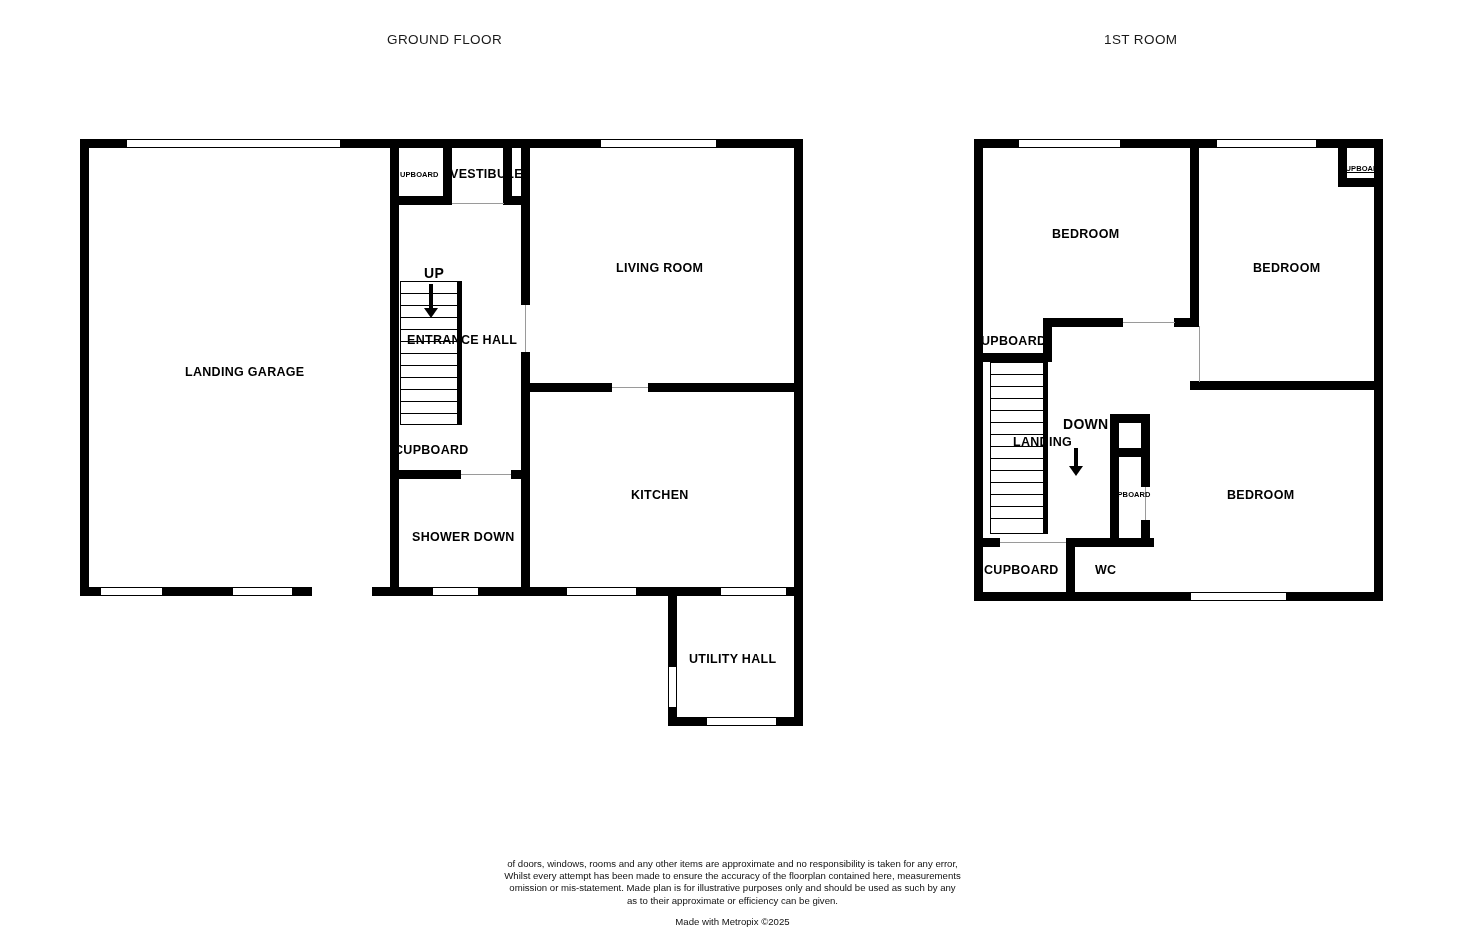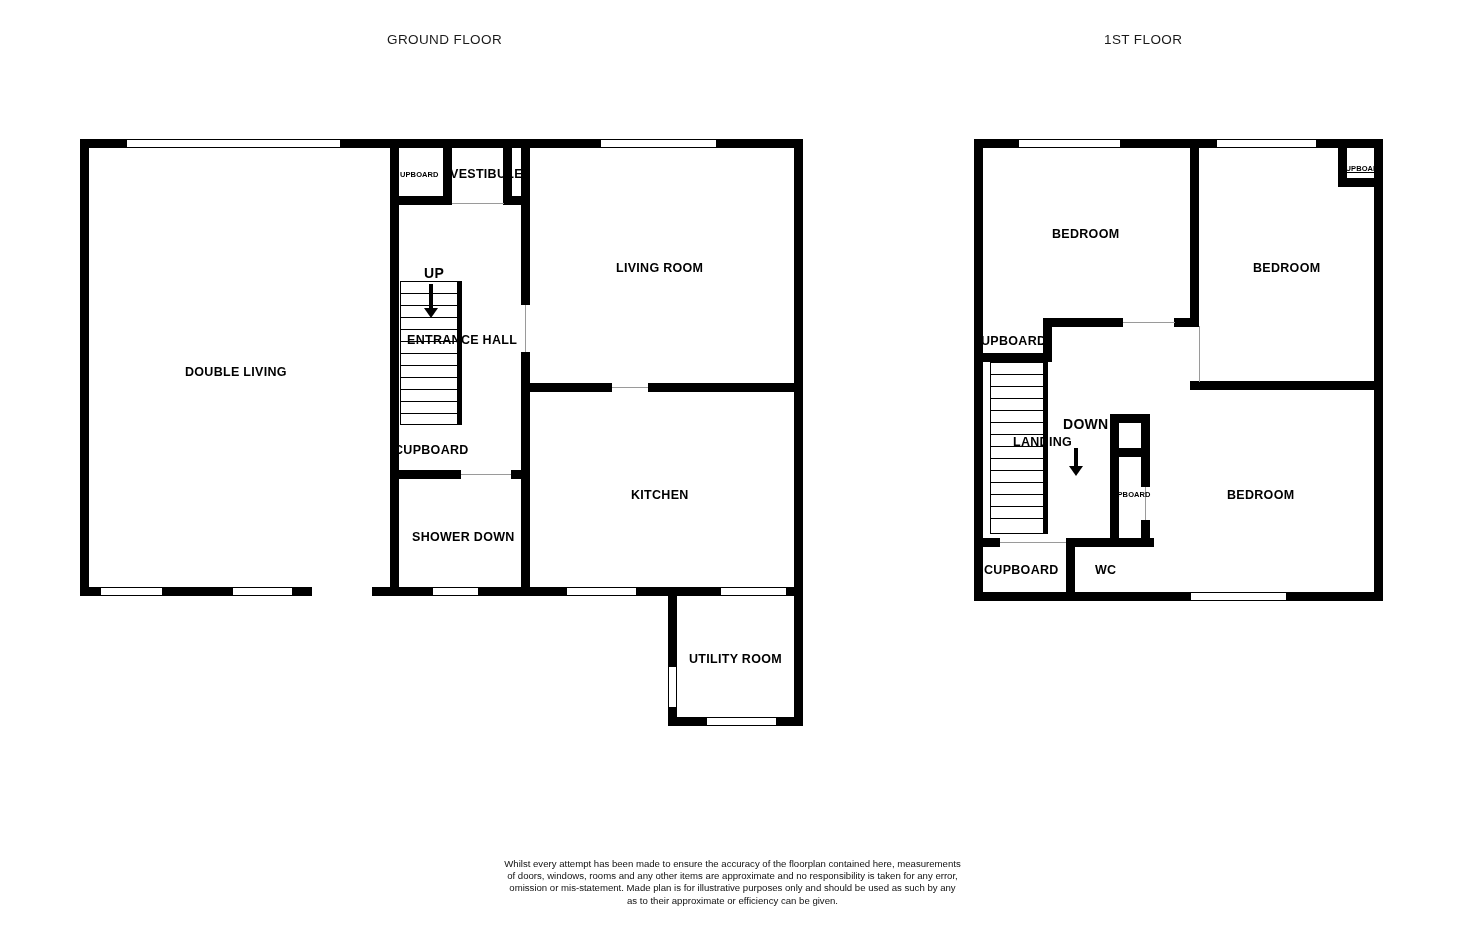--- a/index.html
+++ b/index.html
@@ -129,21 +129,21 @@
     font-size: 9.6px;
     color: #111111;
   }
 </style>
 </head>
 <body>
 
 <div class="stage">
 
   <div class="floor-title" id="title-ground">GROUND FLOOR</div>
-  <div class="floor-title" id="title-first">1ST FLOOR</div>
+  <div class="floor-title" id="title-first">1ST ROOM</div>
 
   <div>
 
     <div class="wall" style="left:80px; top:139px; width:9px; height:457px;"></div>
     <div class="wall" style="left:80px; top:139px; width:48px; height:9px;"></div>
     <div class="window" style="left:126px; top:139px; width:216px; height:9px;"></div>
     <div class="wall" style="left:340px; top:139px; width:118px; height:9px;"></div>
     <div class="wall" style="left:456px; top:139px; width:56px; height:9px;"></div>
     <div class="wall" style="left:510px; top:139px; width:92px; height:9px;"></div>
     <div class="window" style="left:600px; top:139px; width:118px; height:9px;"></div>
@@ -209,29 +209,29 @@
       <div class="tread" style="top:132px;"></div>
       <div class="tread" style="top:143px;"></div>
     </div>
     <div class="wall" style="left:458px; top:281px; width:4px; height:144px;"></div>
     <div class="arrow down" style="left:431px; top:284px;">
       <div class="shaft" style="top:0; height:26px;"></div>
       <div class="head" style="top:24px;"></div>
     </div>
     <div class="dir-label" style="left:424px; top:265px;">UP</div>
 
-    <div class="room-label" style="left:185px; top:365px;">DOUBLE LIVING</div>
+    <div class="room-label" style="left:185px; top:365px;">LANDING GARAGE</div>
     <div class="room-label small" style="left:400px; top:170px;">UPBOARD</div>
     <div class="room-label" style="left:450px; top:167px;">VESTIBULE</div>
     <div class="room-label" style="left:616px; top:261px;">LIVING ROOM</div>
     <div class="room-label" style="left:407px; top:333px;">ENTRANCE HALL</div>
     <div class="room-label" style="left:394px; top:443px;">CUPBOARD</div>
     <div class="room-label" style="left:412px; top:530px;">SHOWER DOWN</div>
     <div class="room-label" style="left:631px; top:488px;">KITCHEN</div>
-    <div class="room-label" style="left:689px; top:652px;">UTILITY ROOM</div>
+    <div class="room-label" style="left:689px; top:652px;">UTILITY HALL</div>
   </div>
 
   <div>
 
     <div class="wall" style="left:974px; top:139px; width:9px; height:462px;"></div>
     <div class="wall" style="left:1374px; top:139px; width:9px; height:462px;"></div>
 
     <div class="wall" style="left:974px; top:139px; width:46px; height:9px;"></div>
     <div class="window" style="left:1018px; top:139px; width:104px; height:9px;"></div>
     <div class="wall" style="left:1120px; top:139px; width:98px; height:9px;"></div>
@@ -301,19 +301,20 @@
     <div class="room-label" style="left:1227px; top:488px;">BEDROOM</div>
     <div class="room-label" style="left:981px; top:334px;">UPBOARD</div>
     <div class="room-label small" style="left:1340px; top:164px;text-decoration:underline;">CUPBOAR</div>
     <div class="room-label" style="left:1013px; top:435px;">LANDING</div>
     <div class="room-label small" style="left:1112px; top:490px;">UPBOARD</div>
     <div class="room-label" style="left:984px; top:563px;">CUPBOARD</div>
     <div class="room-label" style="left:1095px; top:563px;">WC</div>
   </div>
 
   <div class="disclaimer">
+    <span class="line">of doors, windows, rooms and any other items are approximate and no responsibility is taken for any error,</span>
     <span class="line">Whilst every attempt has been made to ensure the accuracy of the floorplan contained here, measurements</span>
-    <span class="line">of doors, windows, rooms and any other items are approximate and no responsibility is taken for any error,</span>
     <span class="line">omission or mis-statement. Made plan is for illustrative purposes only and should be used as such by any</span>
     <span class="line">as to their approximate or efficiency can be given.</span>
   </div>
+  <div class="made-with">Made with Metropix ©2025</div>
 
 </div>
 
 </body></html>

